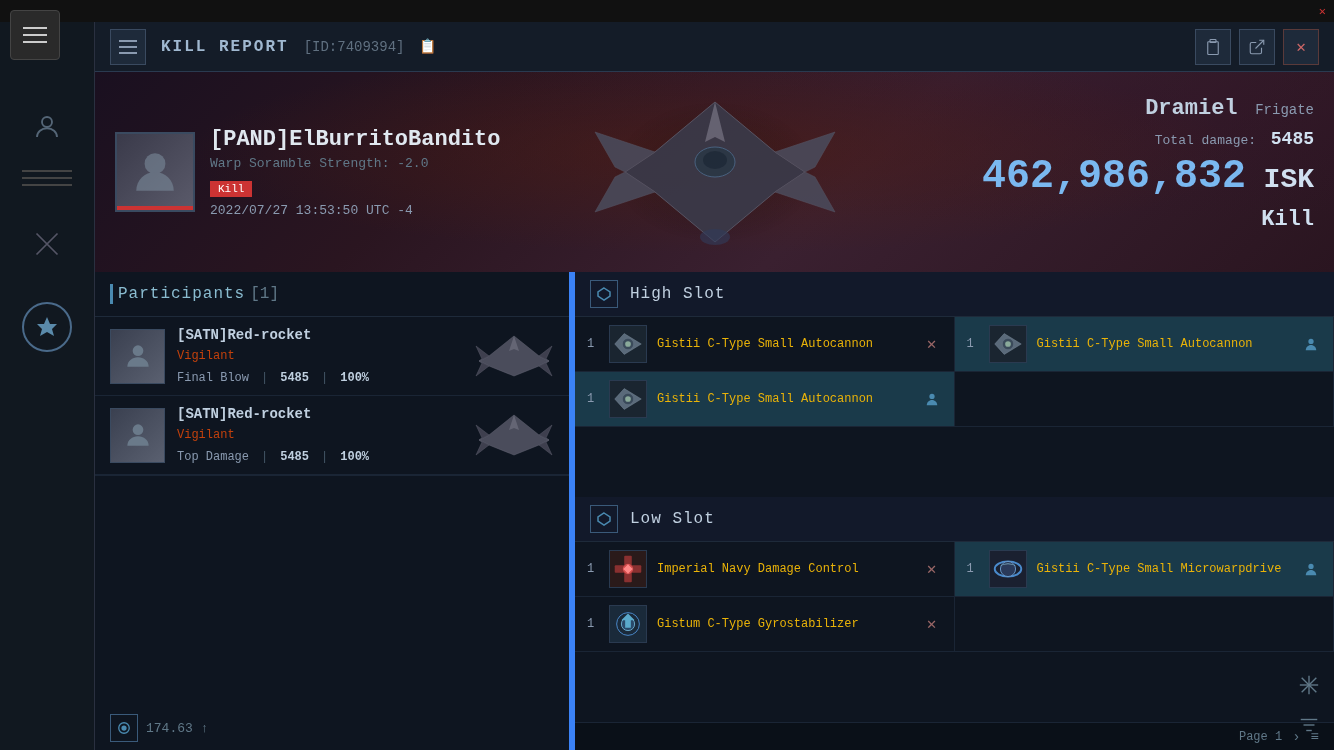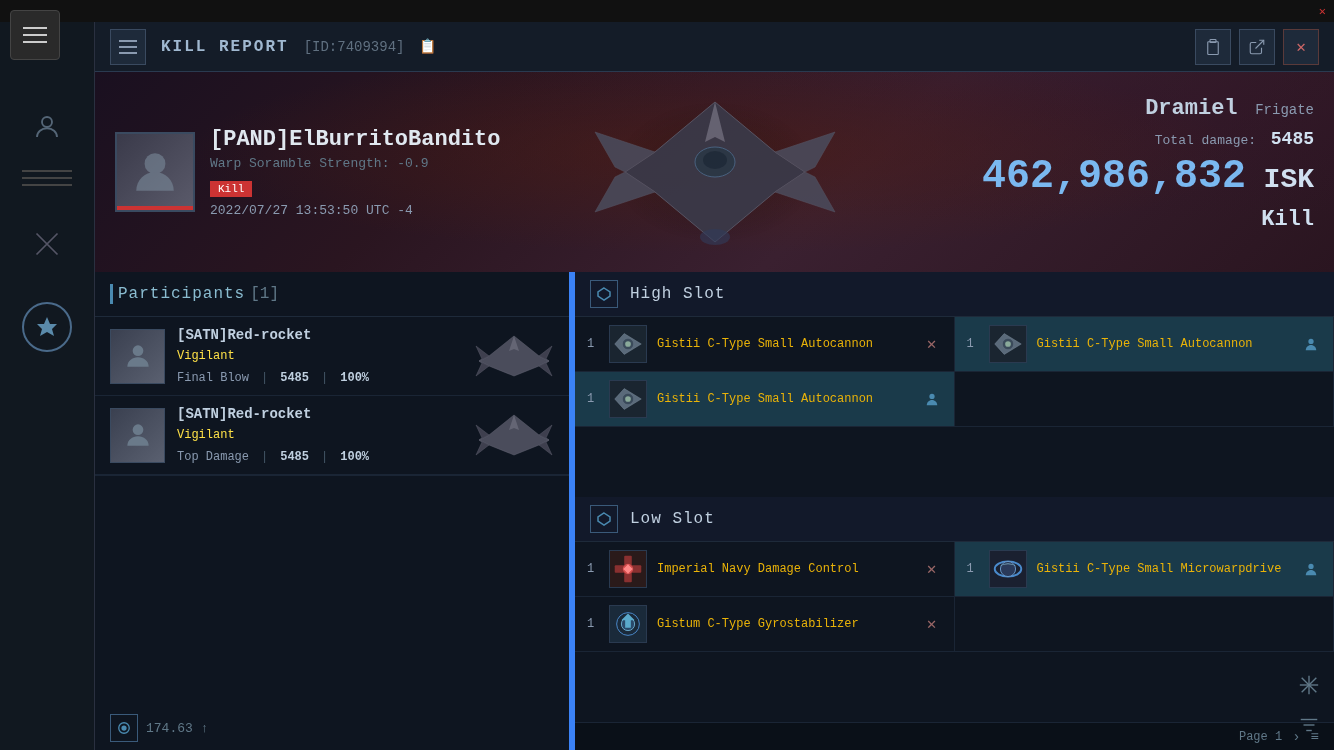--- a/index.html
+++ b/index.html
@@ -403,21 +403,21 @@
     }
     .participant-info {
       flex: 1;
     }
     .participant-name {
       color: #c0d0e0;
       font-size: 14px;
       font-weight: bold;
     }
     .participant-ship {
-      color: #fde047;
+      color: #c2410c;
       font-size: 12px;
       margin-top: 6px;
     }
     .participant-stats {
       color: #6a7a8a;
       font-size: 12px;
       margin-top: 8px;
       display: flex;
       align-items: center;
       gap: 12px;
@@ -631,21 +631,21 @@
         <svg viewBox="0 0 24 24" fill="#7a8a9a" width="40" height="40">
           <circle cx="12" cy="8" r="5"></circle>
           <path d="M3 21c0-5 4-9 9-9s9 4 9 9" fill="#7a8a9a"></path>
         </svg>
       </div>
       <div class="pilot-faction-bar"></div>
     </div>
 
     <div class="kill-info">
       <div class="pilot-name">[PAND]ElBurritoBandito</div>
-      <div class="warp-scramble">Warp Soramble Strength: -0.9</div>
+      <div class="warp-scramble">Warp Soramble Strength: -2.0</div>
       <div>
         <span class="kill-tag">Kill</span>
       </div>
       <div class="kill-datetime">2022/07/27 13:53:50 UTC -4</div>
     </div>
 
     <div class="ship-display">
 
       <svg class="ship-svg" viewBox="0 0 280 180">
         <defs>

